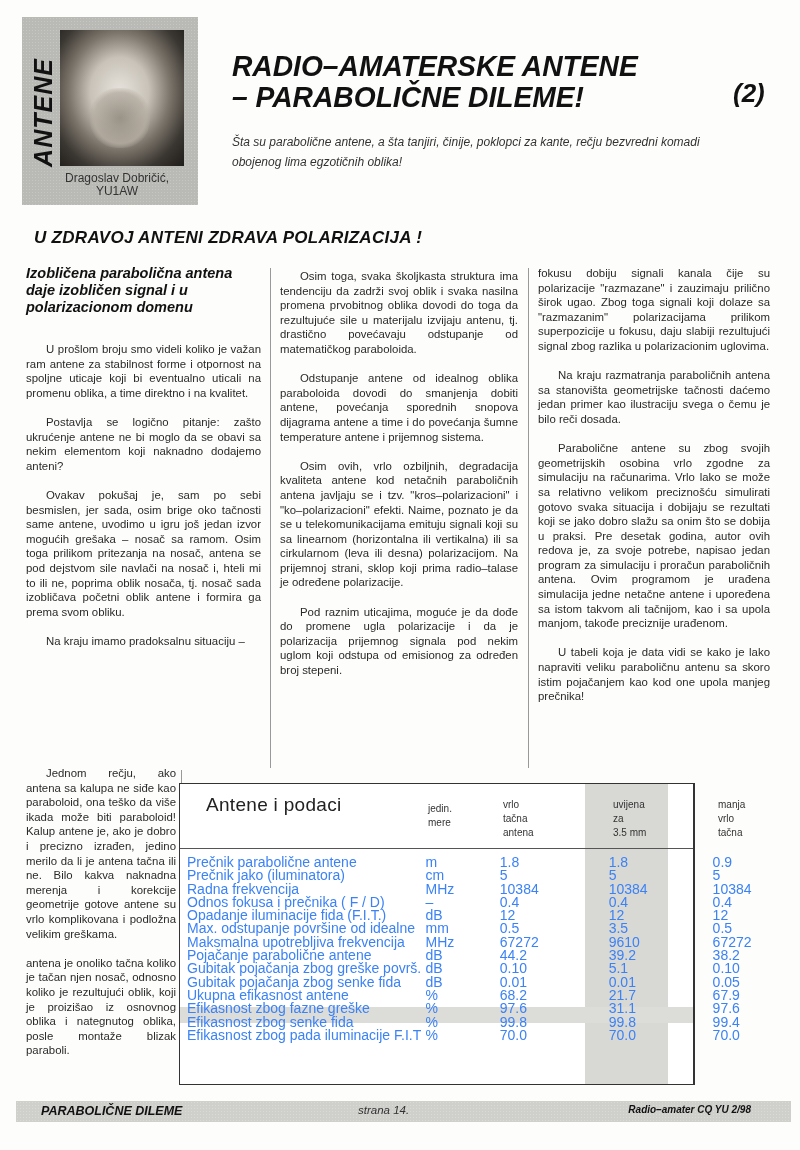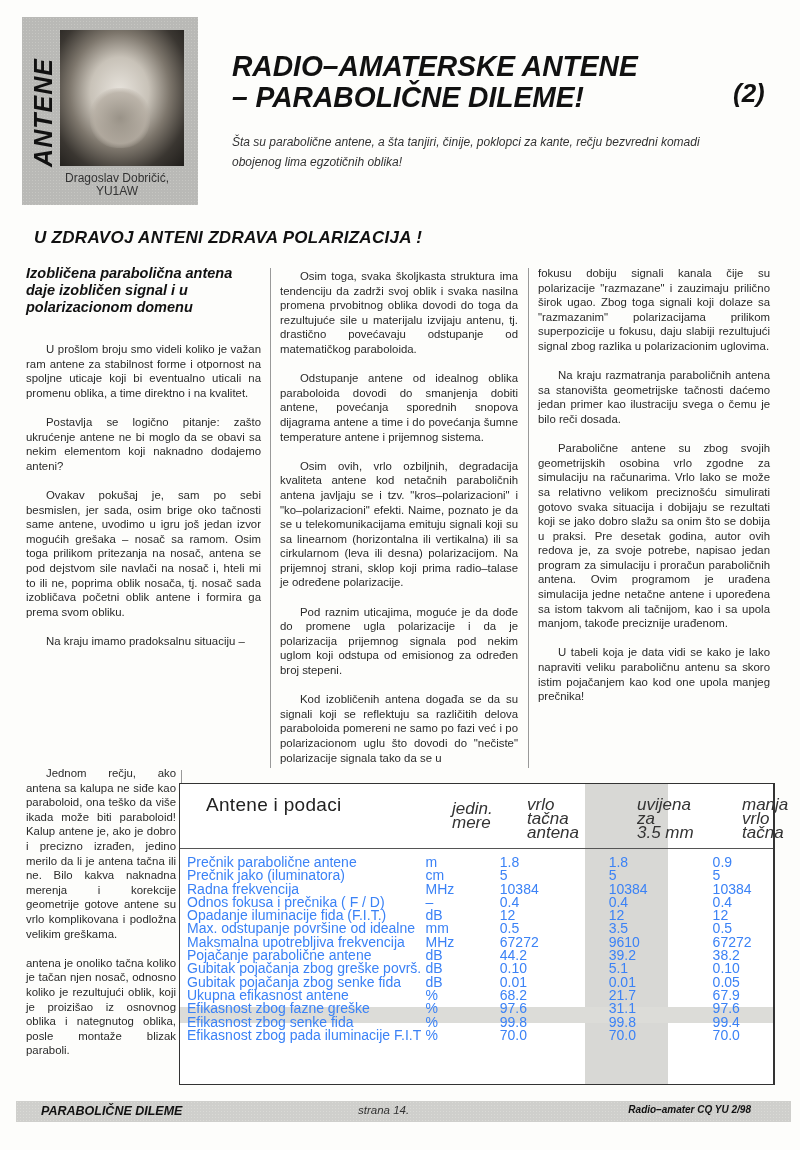--- a/index.html
+++ b/index.html
@@ -64,28 +64,28 @@
     margin: 0 0 26px 0; text-indent: 0; text-align: left;
   }
   .col-1-narrow { position: absolute; left: 26px; width: 150px; font-size: 11.4px; line-height: 14.6px; text-align: justify; color: #2a2a2a; }
   .col-1-narrow p { text-indent: 20px; margin-bottom: 14.6px; }
   .col-2 { left: 280px; top: 269px; width: 238px; }
   .col-3 { left: 538px; top: 266px; width: 232px; }
   .divider-v { position: absolute; width: 1px; background: #999; }
 
   
   .data-table {
-    position: absolute; left: 179px; top: 783px; width: 596px; height: 302px;
+    position: absolute; left: 179px; top: 783px; width: 516px; height: 302px;
     border: 1.5px solid #333; border-right-width: 2px; background: #fff;
   }
   .shade-col { position: absolute; left: 405px; top: 0; width: 83px; height: 100%; background: #d8d8d5; }
   .shade-row { position: absolute; left: 0; top: 223px; width: 100%; height: 16px; background: #dcdcd8; }
   .tbl-head-rule { position: absolute; left: 0; top: 64px; width: 100%; height: 1px; background: #555; }
   .tbl-title { position: absolute; left: 26px; top: 10px; font-size: 19px; color: #222; letter-spacing: .3px; }
-  .th { position: absolute; top: 14px; font-style: italic; font-size: 17px; line-height: 14px; color: #333; white-space: pre-line; margin-left: 24px; }
+  .th { position: absolute; top: 14px; font-size: 10px; line-height: 14px; color: #333; white-space: pre-line; }
   .th.unit { left: 248px; top: 18px; }
   .th.c1 { left: 323px; }
   .th.c2 { left: 433px; }
   .th.c3 { left: 538px; }
   .tbody { position: absolute; left: 7px; top: 72px; width: 585px; }
   .tr { display: flex; height: 13.3px; font-size: 14px; line-height: 13.3px; color: #3b82f6; position: relative; }
   .tr .label { width: 241px; white-space: nowrap; }
   .tr .unit { width: 75px; }
   .tr .v1 { width: 110px; }
   .tr .v2 { width: 105px; }
@@ -141,21 +141,20 @@
 
 <div class="divider-v" style="left:270px; top:268px; height:500px;"></div>
 <div class="divider-v" style="left:528px; top:268px; height:500px;"></div>
 <div class="divider-v" style="left:181px; top:770px; height:14px;"></div>
 
 <div class="col col-2">
   <p>Osim toga, svaka školjkasta struktura ima tendenciju da zadrži svoj oblik i svaka nasilna promena prvobitnog oblika dovodi do toga da rezultujuće sile u materijalu izvijaju antenu, tj. drastično povećavaju odstupanje od matematičkog paraboloida.</p>
   <p>Odstupanje antene od idealnog oblika paraboloida dovodi do smanjenja dobiti antene, povećanja sporednih snopova dijagrama antene a time i do povećanja šumne temperature antene i prijemnog sistema.</p>
   <p>Osim ovih, vrlo ozbiljnih, degradacija kvaliteta antene kod netačnih paraboličnih antena javljaju se i tzv. "kros–polarizacioni" i "ko–polarizacioni" efekti. Naime, poznato je da se u telekomunikacijama emituju signali koji su sa linearnom (horizontalna ili vertikalna) ili sa cirkularnom (leva ili desna) polarizacijom. Na prijemnoj strani, sklop koji prima radio–talase je određene polarizacije.</p>
   <p>Pod raznim uticajima, moguće je da dođe do promene ugla polarizacije i da je polarizacija prijemnog signala pod nekim uglom koji odstupa od emisionog za određen broj stepeni.</p>
-  <p>Kod izobličenih antena događa se da su signali koji se reflektuju sa različitih delova paraboloida pomereni ne samo po fazi već i po polarizacionom uglu što dovodi do "nečiste" polarizacije signala tako da se u</p>
 </div>
 
 <div class="col col-3">
   <p style="text-indent:0">fokusu dobiju signali kanala čije su polarizacije "razmazane" i zauzimaju prilično širok ugao. Zbog toga signali koji dolaze sa "razmazanim" polarizacijama prilikom superpozicije u fokusu, daju slabiji rezultujući signal zbog razlika u polarizacionim uglovima.</p>
   <p>Na kraju razmatranja paraboličnih antena sa stanovišta geometrijske tačnosti daćemo jedan primer kao ilustraciju svega o čemu je bilo reči dosada.</p>
   <p>Parabolične antene su zbog svojih geometrijskih osobina vrlo zgodne za simulaciju na računarima. Vrlo lako se može sa relativno velikom preciznošću simulirati gotovo svaka situacija i dobijaju se rezultati koji se jako dobro slažu sa onim što se dobija u praksi. Pre desetak godina, autor ovih redova je, za svoje potrebe, napisao jedan program za simulaciju i proračun paraboličnih antena. Ovim programom je urađena simulacija jedne netačne antene i upoređena sa istom takvom ali tačnijom, kao i sa upola manjom, takođe preciznije urađenom.</p>
   <p>U tabeli koja je data vidi se kako je lako napraviti veliku paraboličnu antenu sa skoro istim pojačanjem kao kod one upola manjeg prečnika!</p>
 </div>
 
 <div class="data-table">

